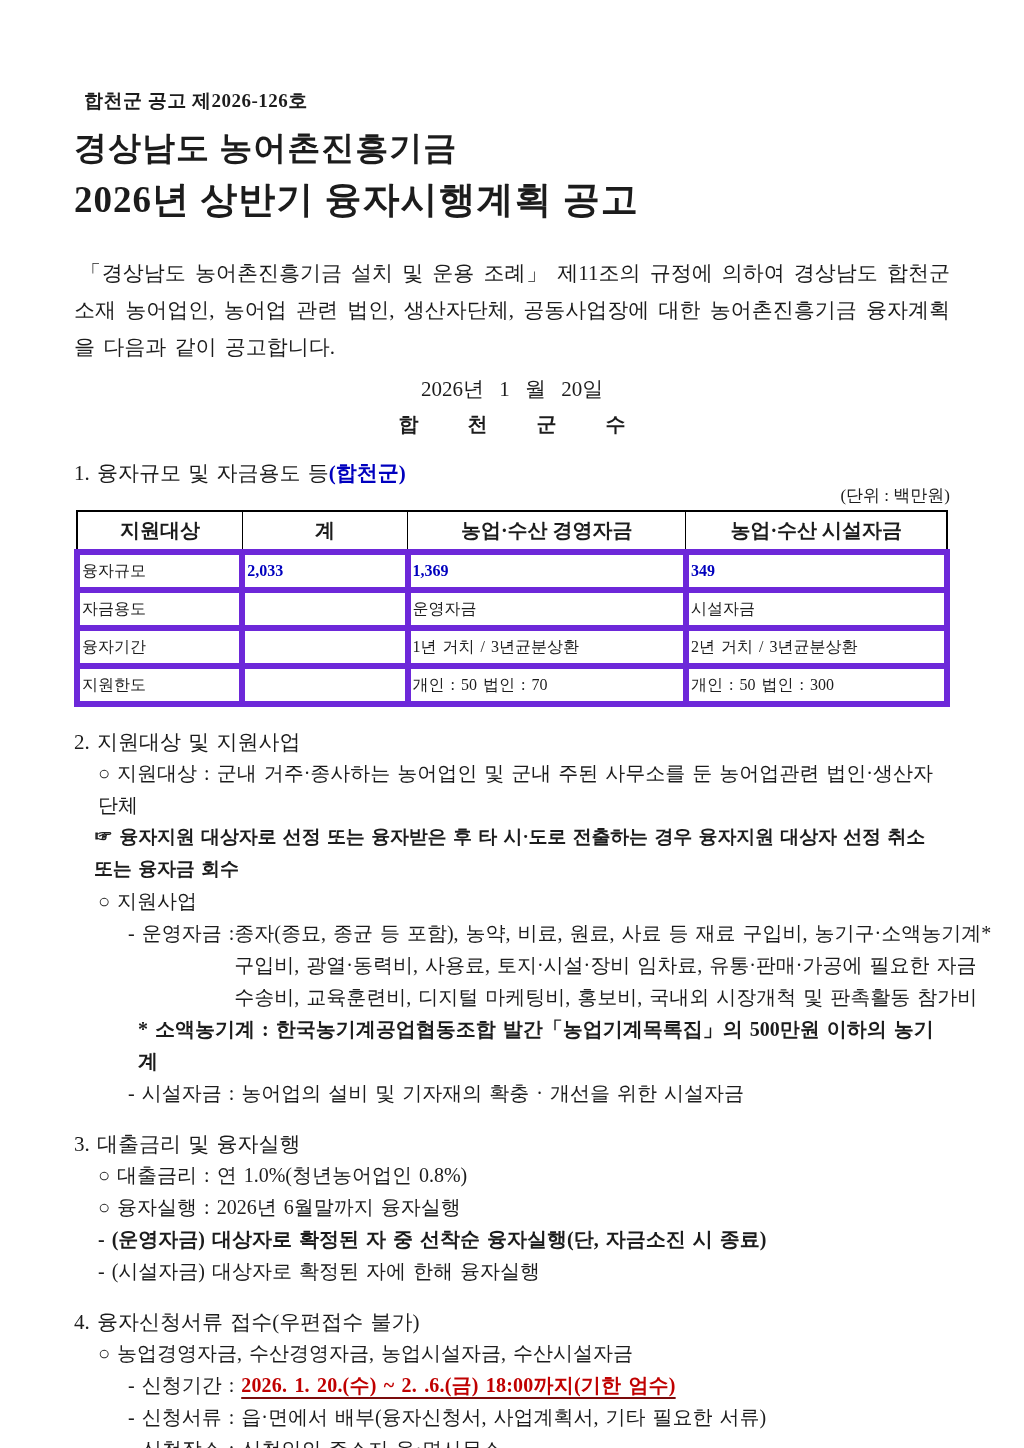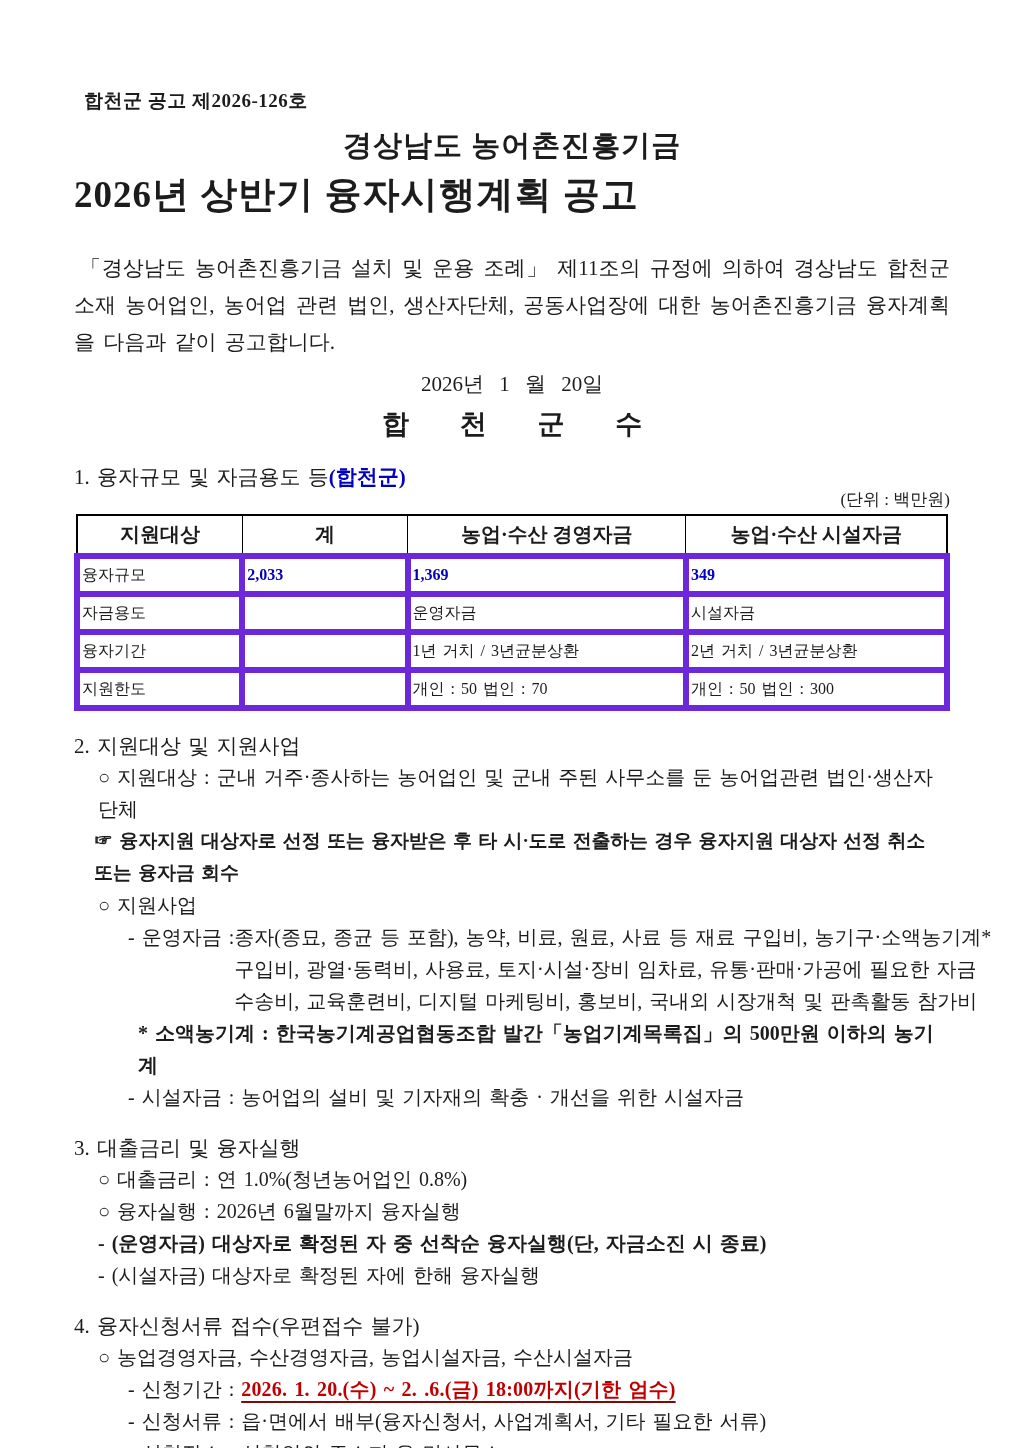--- a/index.html
+++ b/index.html
@@ -13,39 +13,39 @@
     box-sizing:border-box;
     width:1024px;height:1448px;
     padding:88px 74px 0 74px;
     overflow:hidden;
   }
   .notice-no{
     font-size:19px;font-weight:bold;
     padding-left:10px;letter-spacing:.5px;
   }
   .title1{
-    text-align:center;font-size:29px;font-weight:bold;
+    font-size:33px;font-weight:bold;
     margin-top:12px;letter-spacing:1px;
   }
   .title2{
     font-size:37px;font-weight:bold;
     margin-top:4px;letter-spacing:1px;
   }
   .intro{
     margin-top:30px;
     font-size:21px;line-height:37px;
     text-align:justify;
     word-spacing:3px;
     text-indent:6px;
   }
   .date-line{
     text-align:center;font-size:21px;margin-top:9px;word-spacing:10px;
   }
   .signer{
-    text-align:center;font-size:27px;font-weight:bold;
+    text-align:center;font-size:20px;font-weight:bold;
     letter-spacing:22px;margin-top:8px;text-indent:22px;
   }
   .sec{margin-top:20px;}
   .sec-heading{font-size:21px;line-height:30px;word-spacing:2px;}
   .accent{color:#0000BE;font-weight:bold;}
   .unit-note{
     text-align:right;font-size:17px;margin-top:-4px;margin-bottom:3px;
   }
   table.loan{
     width:100%;border-collapse:collapse;

